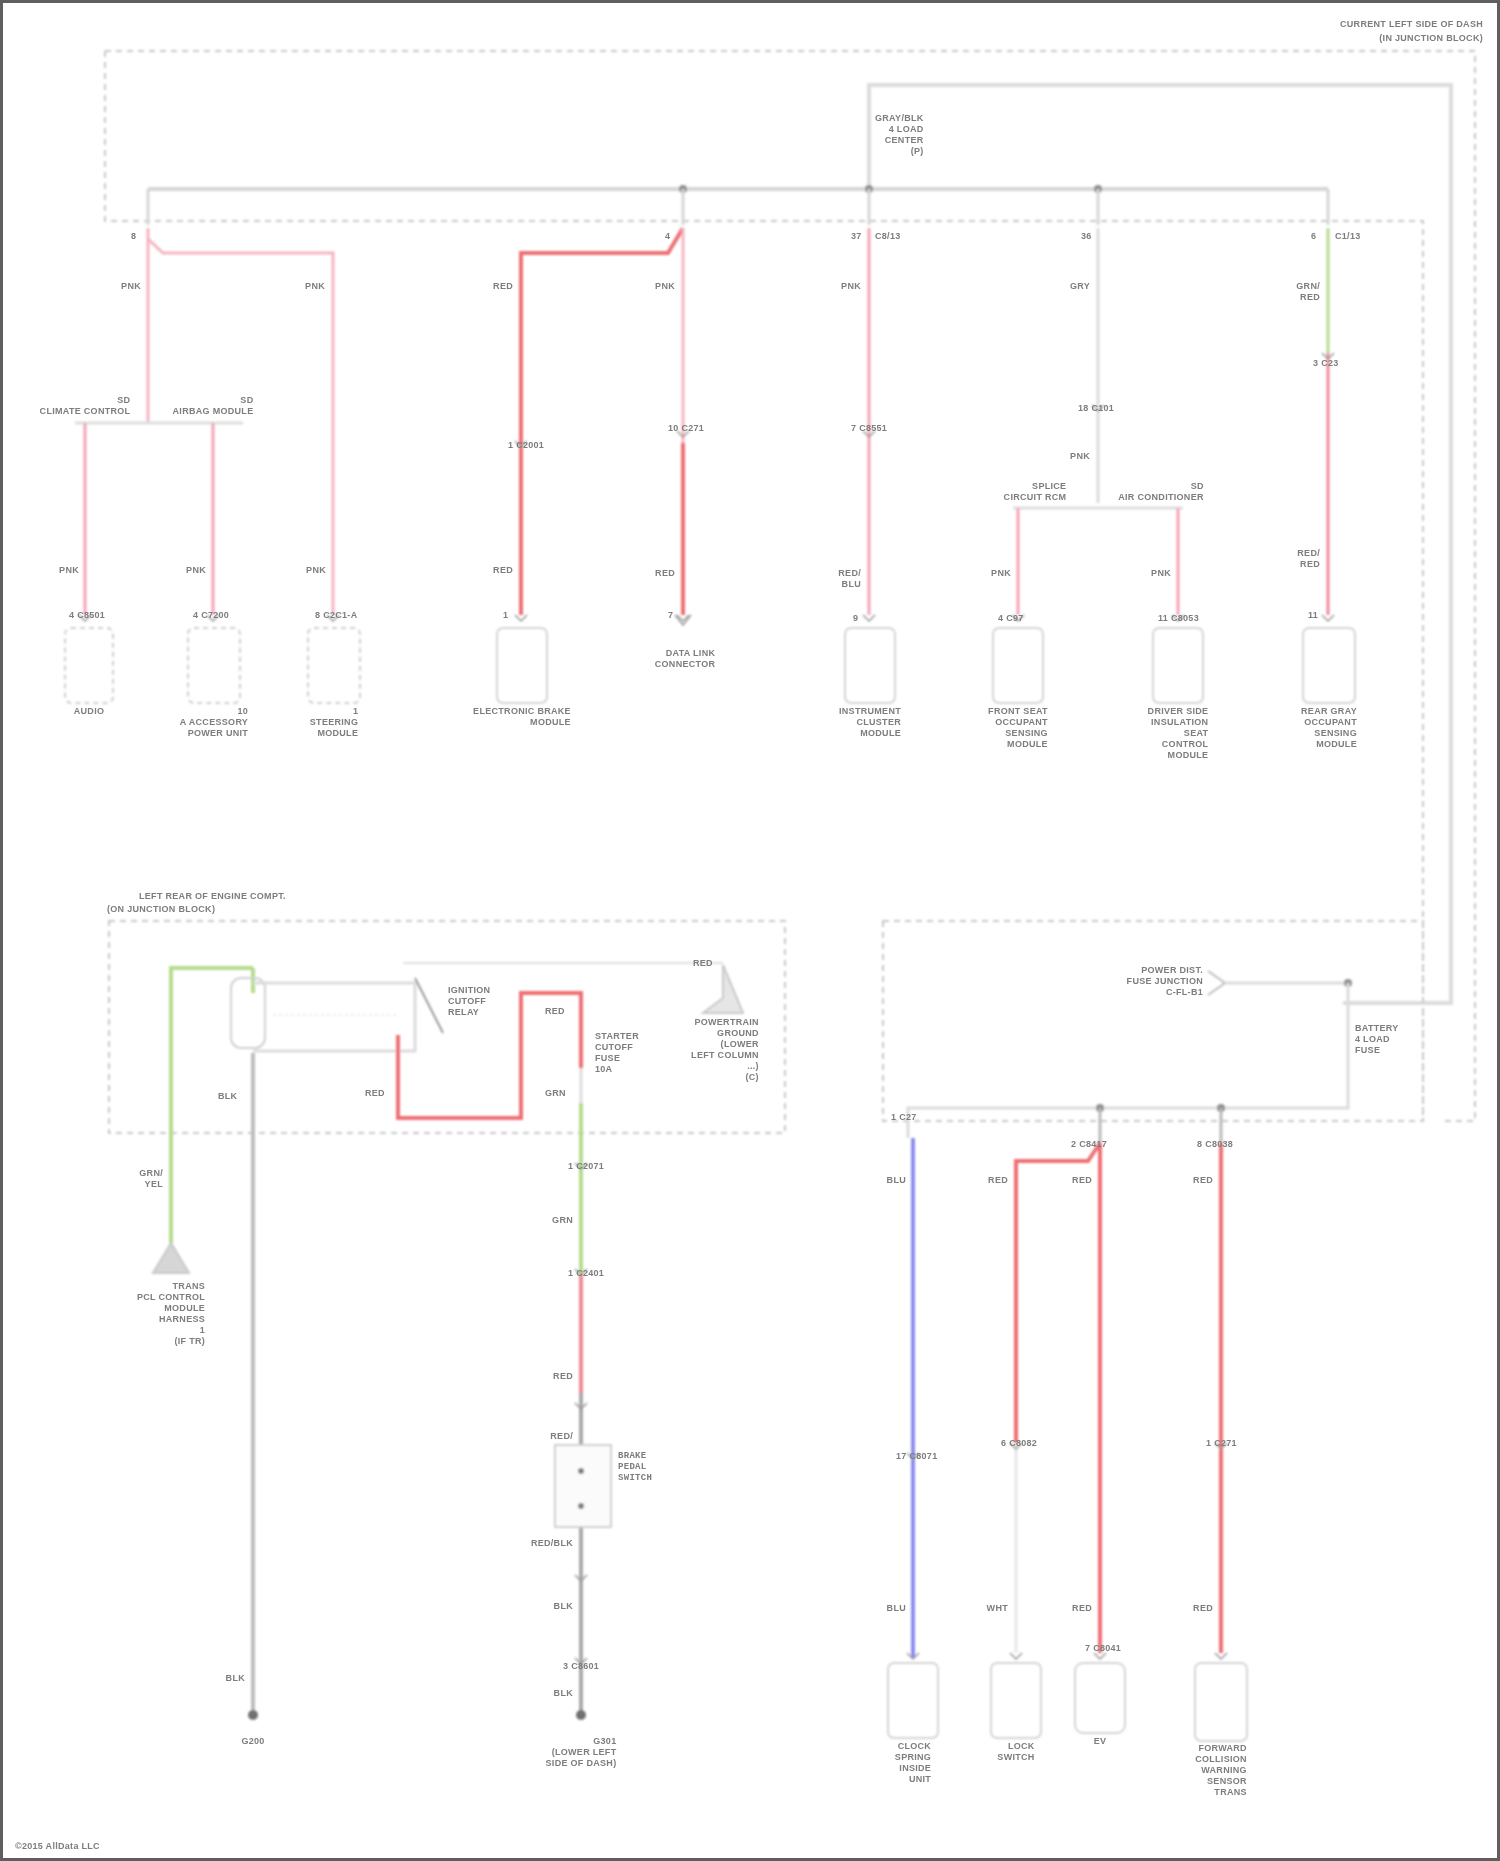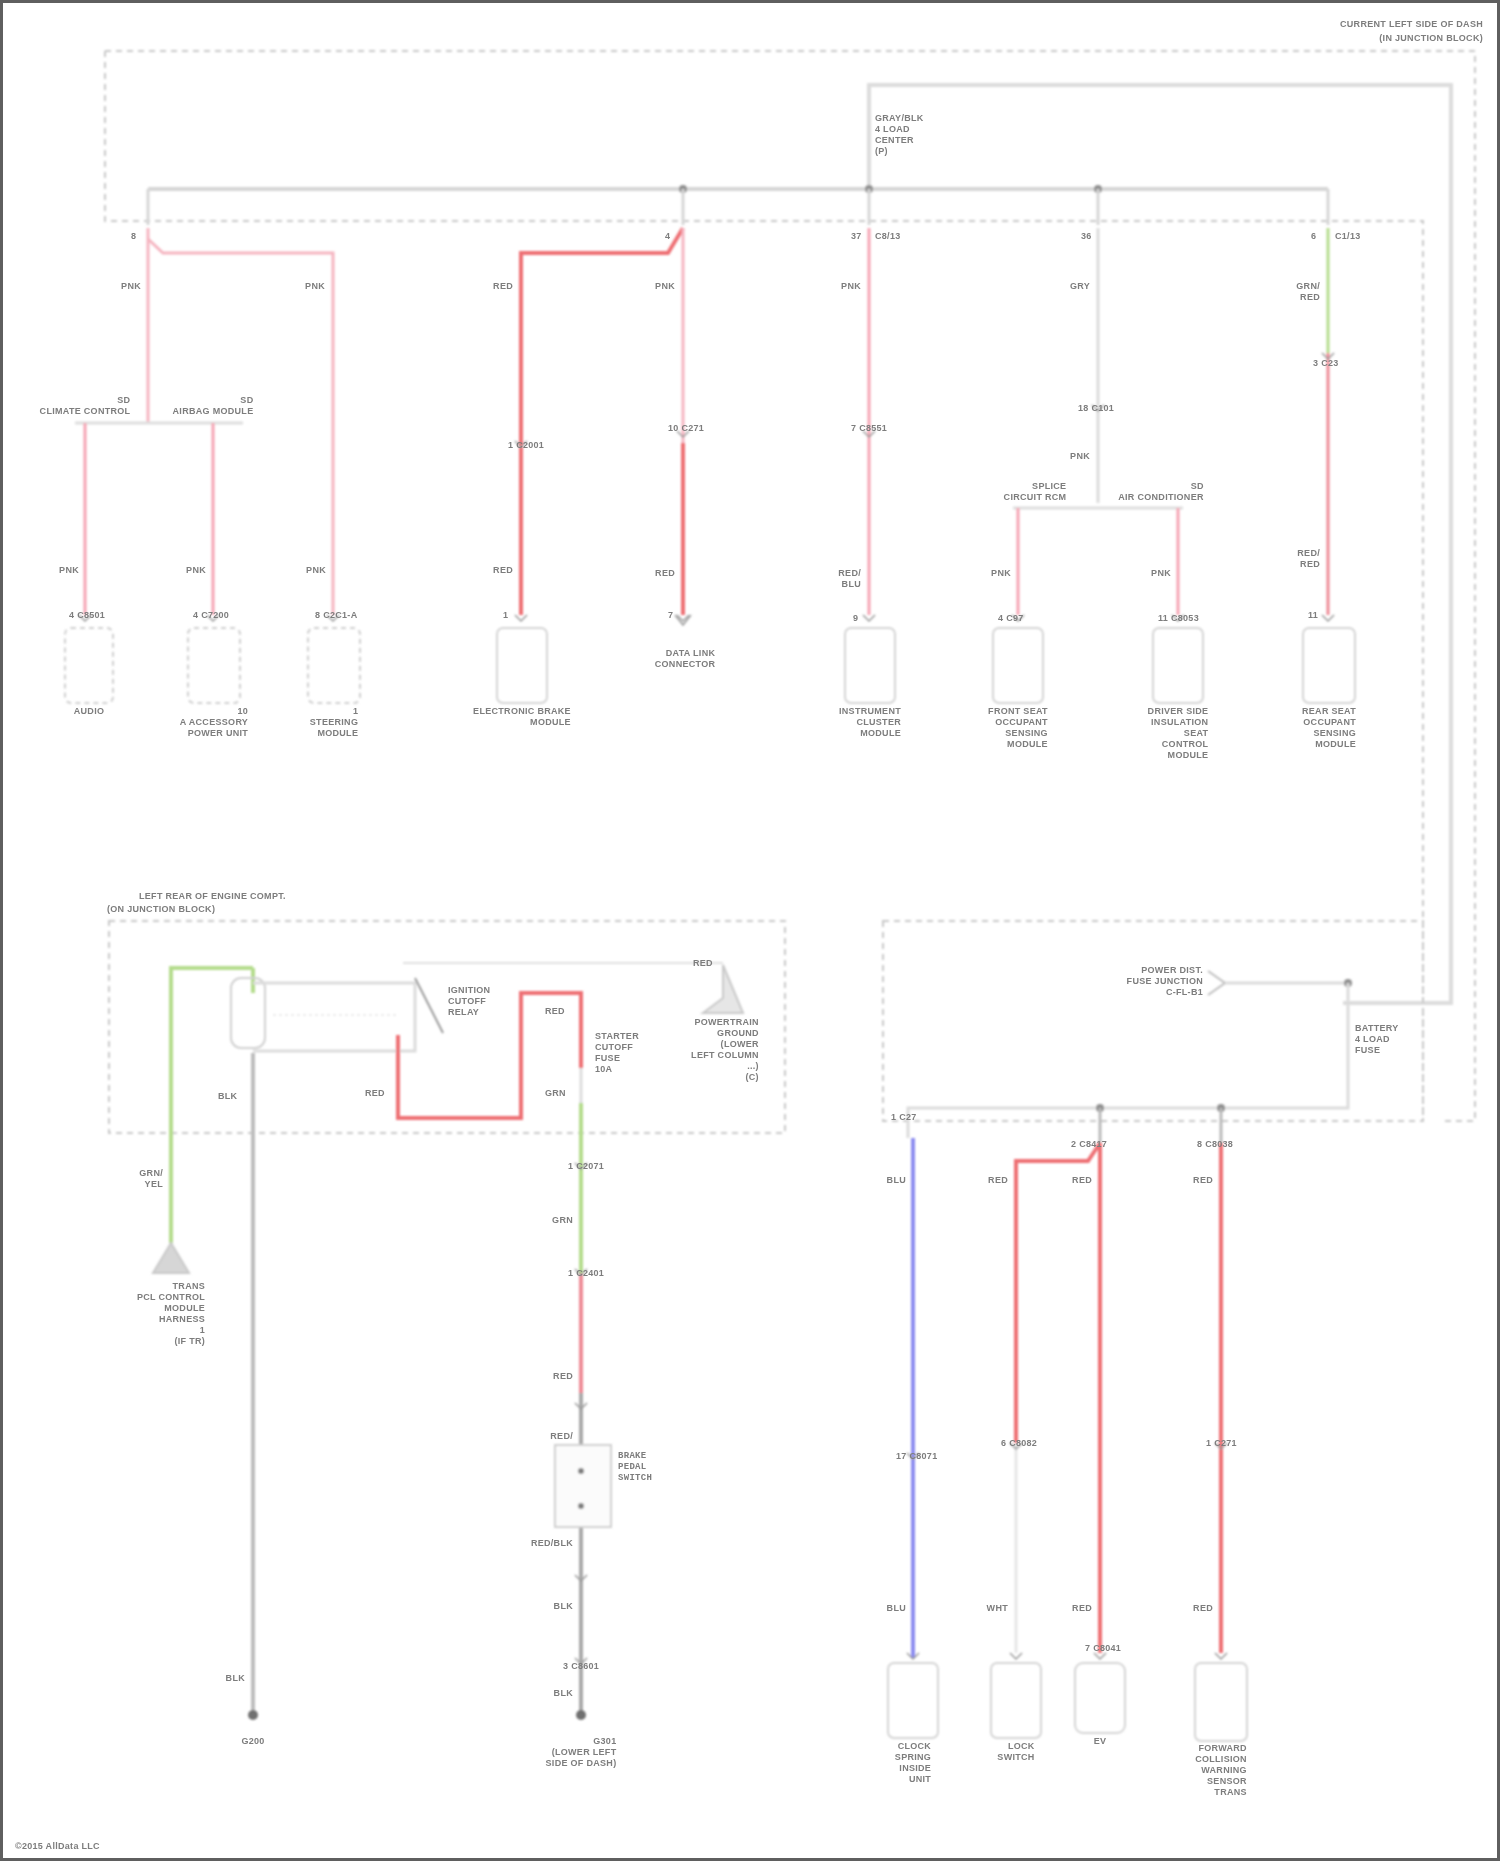--- a/index.html
+++ b/index.html
@@ -161,21 +161,21 @@
         <rect x="988" y="1660" width="50" height="75" rx="6"></rect>
         <rect x="1072" y="1660" width="50" height="70" rx="8"></rect>
         <rect x="1192" y="1660" width="52" height="78" rx="6"></rect>
       </g>
     </g>
   </svg>
 
   <div class="lbl rgt" style="left:1480px;top:16px;">CURRENT LEFT SIDE OF DASH</div>
   <div class="lbl rgt" style="left:1480px;top:30px;">(IN JUNCTION BLOCK)</div>
 
-  <div class="lbl multi" style="left:872px;top:110px;">GRAY/BLK
+  <div class="lbl multi" style="left:872px;top:110px;text-align:right;">GRAY/BLK
 4 LOAD
 CENTER
 (P)</div>
 
   <div class="lbl" style="left:128px;top:228px;">8</div>
   <div class="lbl" style="left:662px;top:228px;">4</div>
   <div class="lbl" style="left:848px;top:228px;">37</div>
   <div class="lbl" style="left:872px;top:228px;">C8/13</div>
   <div class="lbl" style="left:1078px;top:228px;">36</div>
   <div class="lbl" style="left:1308px;top:228px;">6</div>
@@ -246,21 +246,21 @@
 MODULE</div>
   <div class="lbl ctr multi" style="left:1015px;top:703px;">FRONT SEAT
 OCCUPANT
 SENSING
 MODULE</div>
   <div class="lbl ctr multi" style="left:1175px;top:703px;">DRIVER SIDE
 INSULATION
 SEAT
 CONTROL
 MODULE</div>
-  <div class="lbl ctr multi" style="left:1326px;top:703px;">REAR SEAT
+  <div class="lbl ctr multi" style="left:1326px;top:703px;">REAR GRAY
 OCCUPANT
 SENSING
 MODULE</div>
 
   <div class="lbl" style="left:104px;top:888px;margin-left:32px;">LEFT REAR OF ENGINE COMPT.</div>
   <div class="lbl" style="left:104px;top:901px;">(ON JUNCTION BLOCK)</div>
   <div class="lbl multi" style="left:445px;top:982px;">IGNITION
 CUTOFF
 RELAY</div>
   <div class="lbl multi" style="left:592px;top:1028px;">STARTER

